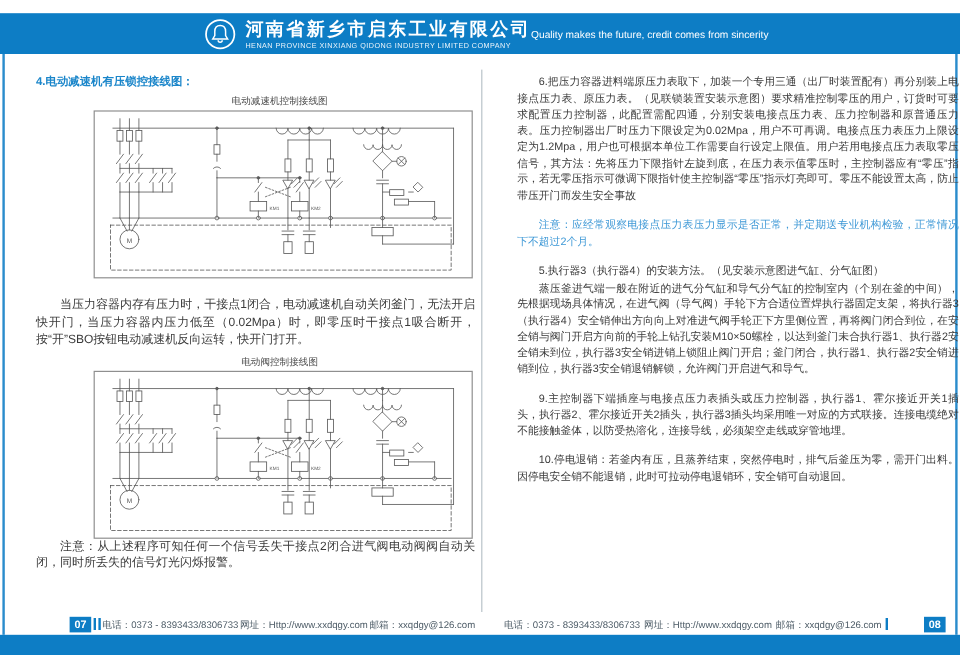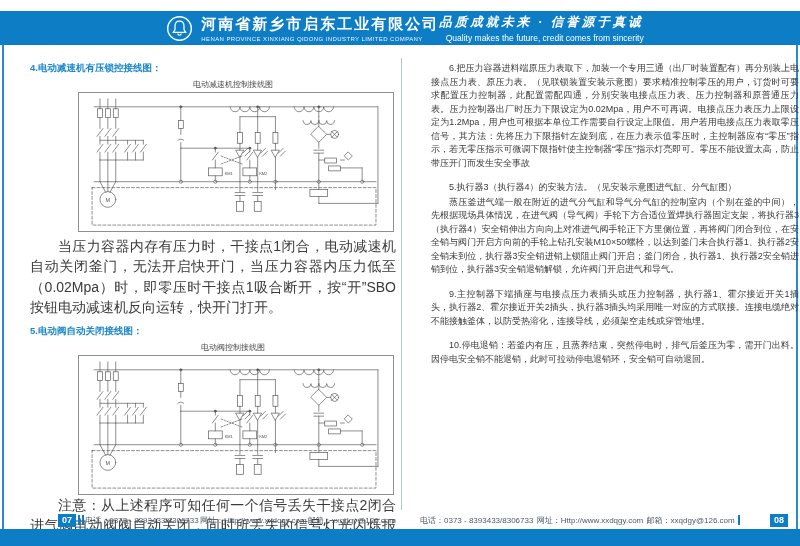--- a/index.html
+++ b/index.html
@@ -26,21 +26,21 @@
   .bottom-bar{position:absolute;left:0;right:0;bottom:0;height:17px;background:#0d7dc5;}
 
   
   .page-left{position:absolute;left:30px;top:62px;width:366px;color:#3a3a3a;}
   .sec-head{color:#1b86ca;font-size:9.5px;font-weight:bold;margin:0 0 3px;}
   .sec-head.second{margin-top:8px;}
   .intro{font-size:8.5px;margin:0 0 4px;}
   .diag-title{text-align:center;font-size:8px;color:#4a4a4a;margin:4px 0 2px;padding-left:40px;}
   .diag-box{border:1px solid #8f8f8f;height:140px;margin-left:48px;width:316px;
             box-sizing:border-box;background:#fff;}
-  .caption{font-size:14px;line-height:1.45;text-align:justify;margin:4px 0 0;}
+  .caption{font-size:10px;line-height:1.45;text-align:justify;margin:16px 0 0;}
   .indent{text-indent:2em;}
 
   
   .page-right{position:absolute;left:420px;top:62px;width:368px;font-size:9px;color:#3a3a3a;margin-left:11px;}
   .page-right p{margin:0 0 11px;line-height:1.5;text-align:justify;text-indent:2em;}
   .page-right p.head8{margin-bottom:1px;}
   .blue-note{color:#3d98d6;}
 
   
   .foot{position:absolute;top:513px;height:14px;display:flex;align-items:center;
@@ -68,21 +68,20 @@
           <path d="M12 5.5 C9.4 5.5 8 7.5 8 10 V13 L6.5 15.5 H17.5 L16 13 V10 C16 7.5 14.6 5.5 12 5.5 Z" fill="none" stroke="#fff" stroke-width="1.1"></path>
           <path d="M10.5 16.5 a1.5 1.5 0 0 0 3 0" stroke="#fff" fill="none" stroke-width="1.1"></path>
         </svg>
       </span>
       <span class="brand-names">
         <span class="brand-cn">河南省新乡市启东工业有限公司</span>
         <span class="brand-en">HENAN PROVINCE XINXIANG QIDONG INDUSTRY LIMITED COMPANY</span>
       </span>
     </div>
     <div class="slogans">
-      <span class="slogan-cn">品质成就未来 · 信誉源于真诚</span>
       <span class="slogan-en">Quality makes the future, credit comes from sincerity</span>
     </div>
   </header>
 
   <div class="edge left"></div>
   <div class="edge right"></div>
   <div class="center-rule"></div>
 
   <section class="page-left">
     <h4 class="sec-head">4.电动减速机有压锁控接线图：</h4>
@@ -165,21 +164,20 @@
       <circle cx="100" cy="14" r="1.1" fill="#5a5a5a"></circle>
             <circle cx="178" cy="14" r="1.1" fill="#5a5a5a"></circle>
       <circle cx="240" cy="14" r="1.1" fill="#5a5a5a"></circle>
             <circle cx="135" cy="56" r="1.1" fill="#5a5a5a"></circle>
       <circle cx="170" cy="56" r="1.1" fill="#5a5a5a"></circle>
     </g>
   </svg>
 </div>
     <p class="caption indent">当压力容器内存有压力时，干接点1闭合，电动减速机自动关闭釜门，无法开启快开门，当压力容器内压力低至（0.02Mpa）时，即零压时干接点1吸合断开，按“开”SBO按钮电动减速机反向运转，快开门打开。</p>
 
-    <h4 class="sec-head second">5.电动阀自动关闭接线图：</h4>
     <div class="diag-title">电动阀控制接线图</div>
     <div class="diag-box">
   <svg viewBox="0 0 312 140">
     <g stroke="#5a5a5a" stroke-width="0.7" fill="none" stroke-linecap="round">
 
       <path d="M12 14 H300 M300 14 V112"></path>
 
       <path d="M18 6 V16 M26 6 V16 M34 6 V16"></path>
       <rect x="15.5" y="16" width="5" height="9"></rect>
             <rect x="23.5" y="16" width="5" height="9"></rect>
@@ -255,20 +253,21 @@
             <circle cx="135" cy="56" r="1.1" fill="#5a5a5a"></circle>
       <circle cx="170" cy="56" r="1.1" fill="#5a5a5a"></circle>
     </g>
   </svg>
 </div>
     <p class="caption indent" style="margin-top:0">注意：从上述程序可知任何一个信号丢失干接点2闭合进气阀电动阀阀自动关闭，同时所丢失的信号灯光闪烁报警。</p>
   </section>
 
   <section class="page-right">
     <p>6.把压力容器进料端原压力表取下，加装一个专用三通（出厂时装置配有）再分别装上电接点压力表、原压力表。（见联锁装置安装示意图）要求精准控制零压的用户，订货时可要求配置压力控制器，此配置需配四通，分别安装电接点压力表、压力控制器和原普通压力表。压力控制器出厂时压力下限设定为0.02Mpa，用户不可再调。电接点压力表压力上限设定为1.2Mpa，用户也可根据本单位工作需要自行设定上限值。用户若用电接点压力表取零压信号，其方法：先将压力下限指针左旋到底，在压力表示值零压时，主控制器应有“零压”指示，若无零压指示可微调下限指针使主控制器“零压”指示灯亮即可。零压不能设置太高，防止带压开门而发生安全事故</p>
+    <p class="blue-note">注意：应经常观察电接点压力表压力显示是否正常，并定期送专业机构检验，正常情况下不超过2个月。</p>
     <p class="head8">5.执行器3（执行器4）的安装方法。（见安装示意图进气缸、分气缸图）</p>
     <p>蒸压釜进气端一般在附近的进气分气缸和导气分气缸的控制室内（个别在釜的中间），先根据现场具体情况，在进气阀（导气阀）手轮下方合适位置焊执行器固定支架，将执行器3（执行器4）安全销伸出方向向上对准进气阀手轮正下方里侧位置，再将阀门闭合到位，在安全销与阀门开启方向前的手轮上钻孔安装M10×50螺栓，以达到釜门未合执行器1、执行器2安全销未到位，执行器3安全销进销上锁阻止阀门开启；釜门闭合，执行器1、执行器2安全销进销到位，执行器3安全销退销解锁，允许阀门开启进气和导气。</p>
     <p>9.主控制器下端插座与电接点压力表插头或压力控制器，执行器1、霍尔接近开关1插头，执行器2、霍尔接近开关2插头，执行器3插头均采用唯一对应的方式联接。连接电缆绝对不能接触釜体，以防受热溶化，连接导线，必须架空走线或穿管地埋。</p>
     <p>10.停电退销：若釜内有压，且蒸养结束，突然停电时，排气后釜压为零，需开门出料。因停电安全销不能退销，此时可拉动停电退销环，安全销可自动退回。</p>
   </section>
 
   <footer class="foot foot-left">
     <span class="pageno">
       <span class="badge">07</span>
       <i class="bar"></i>

